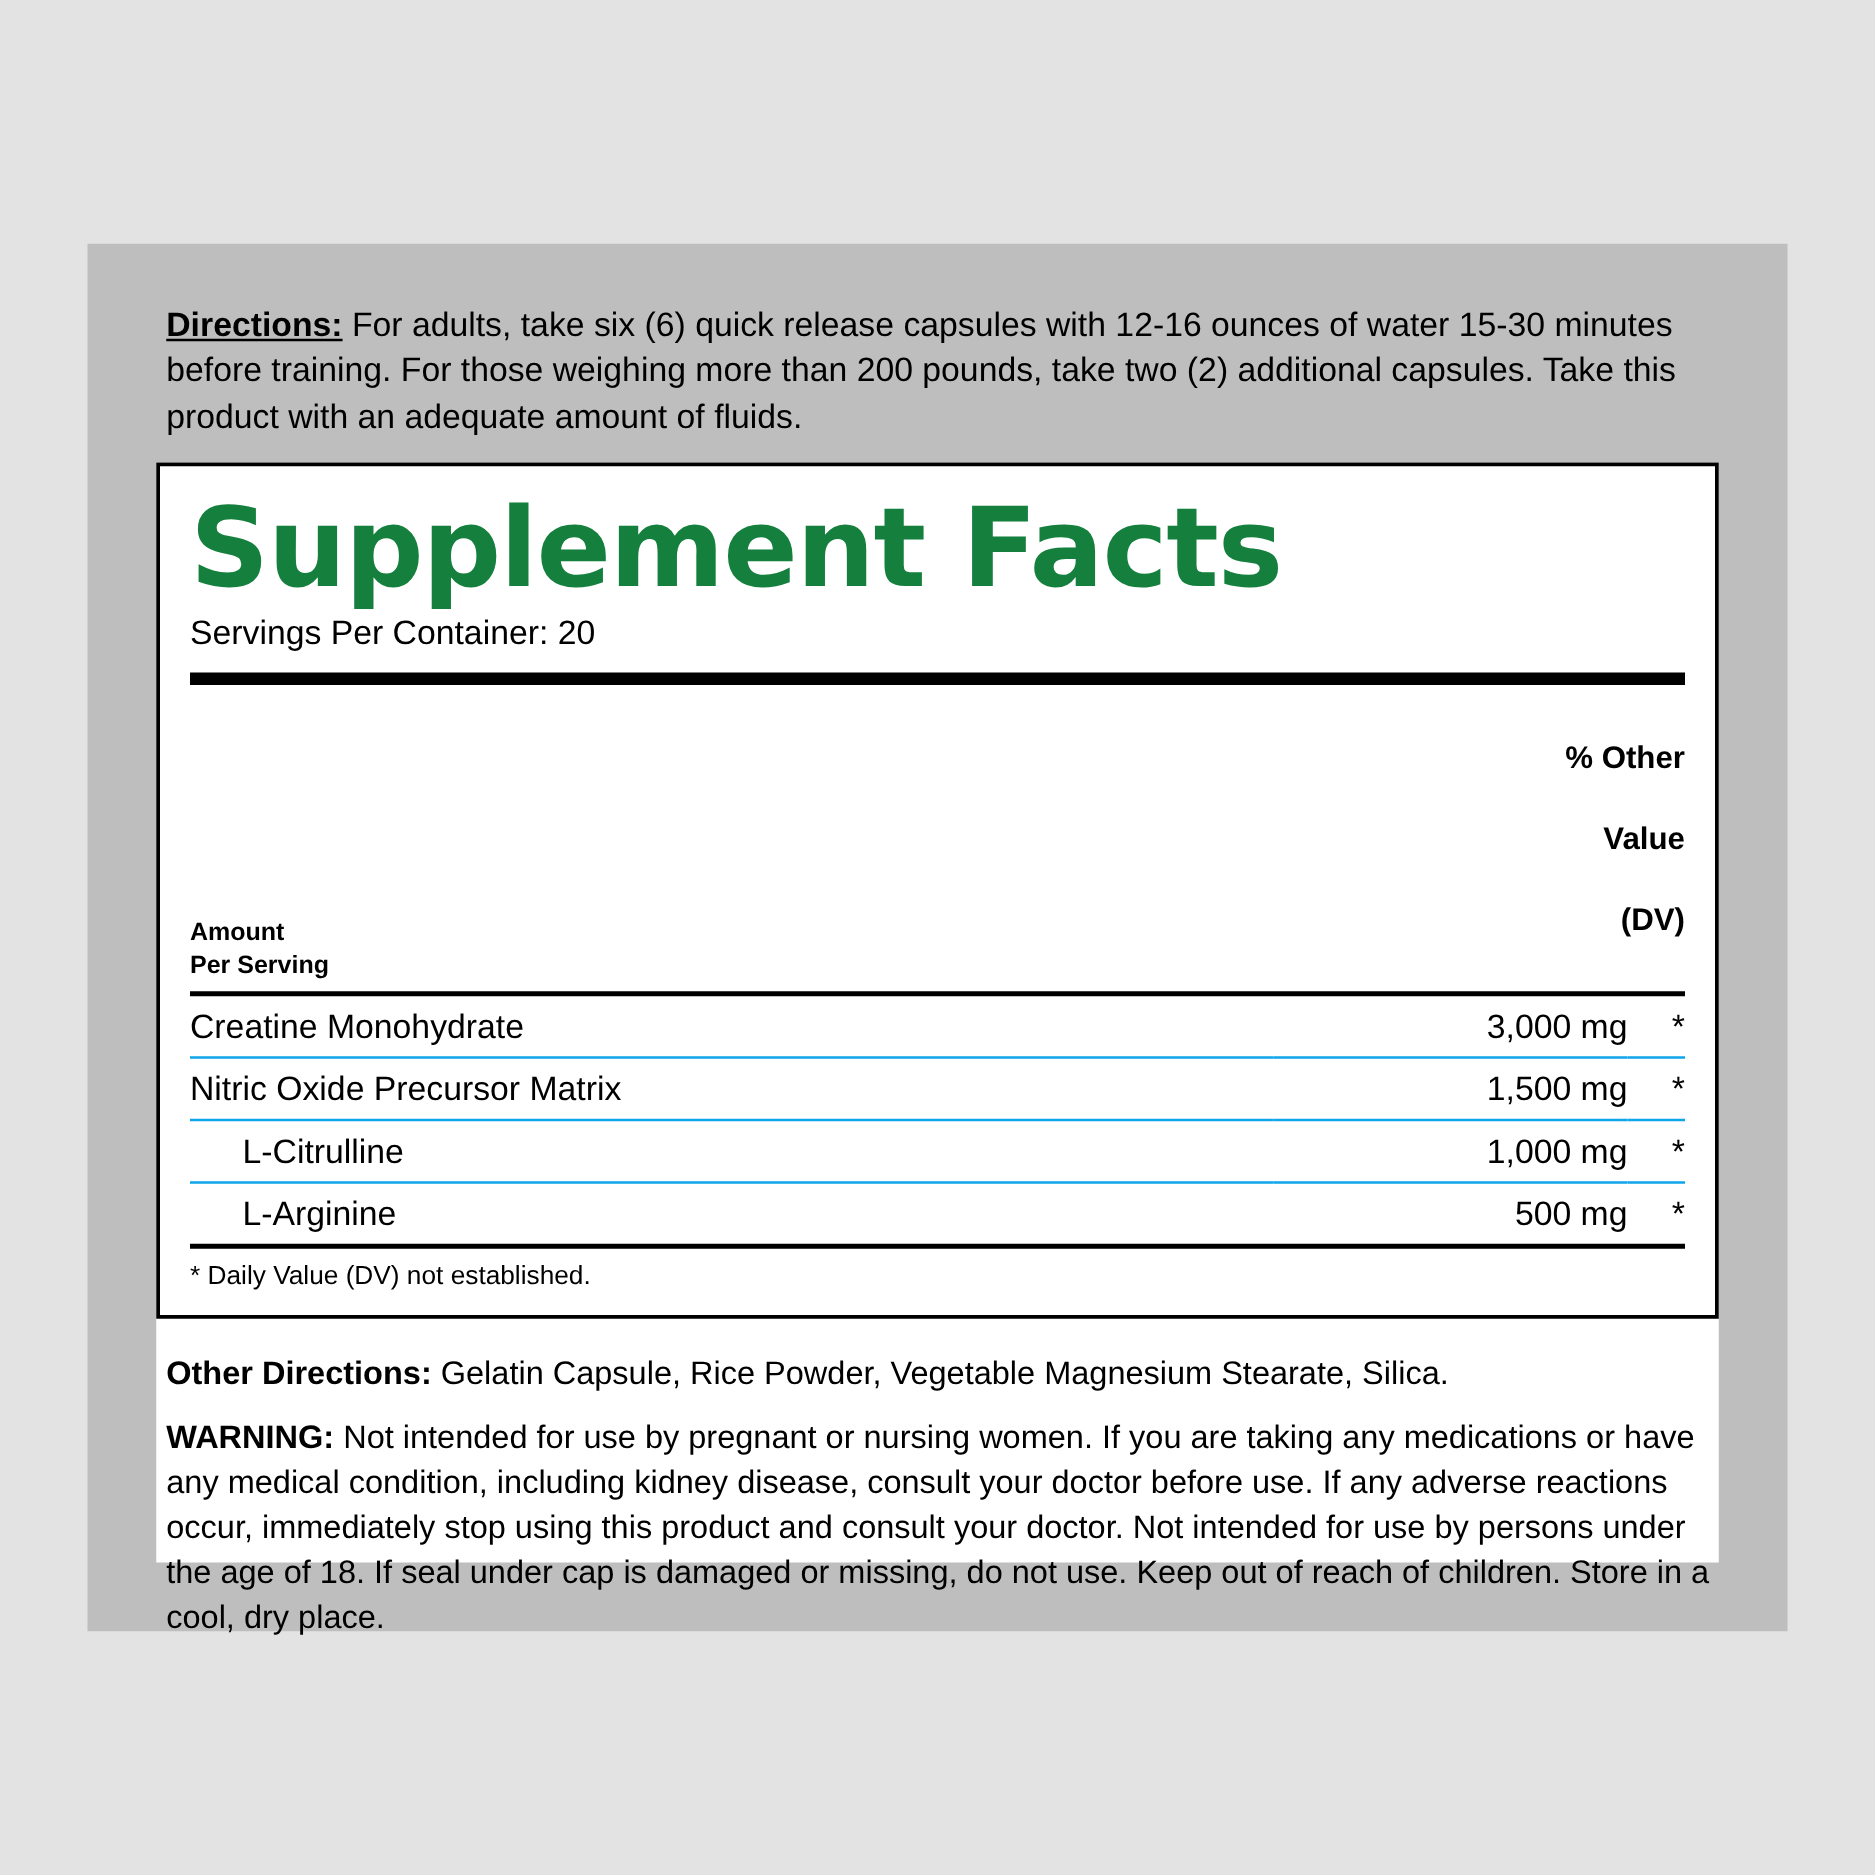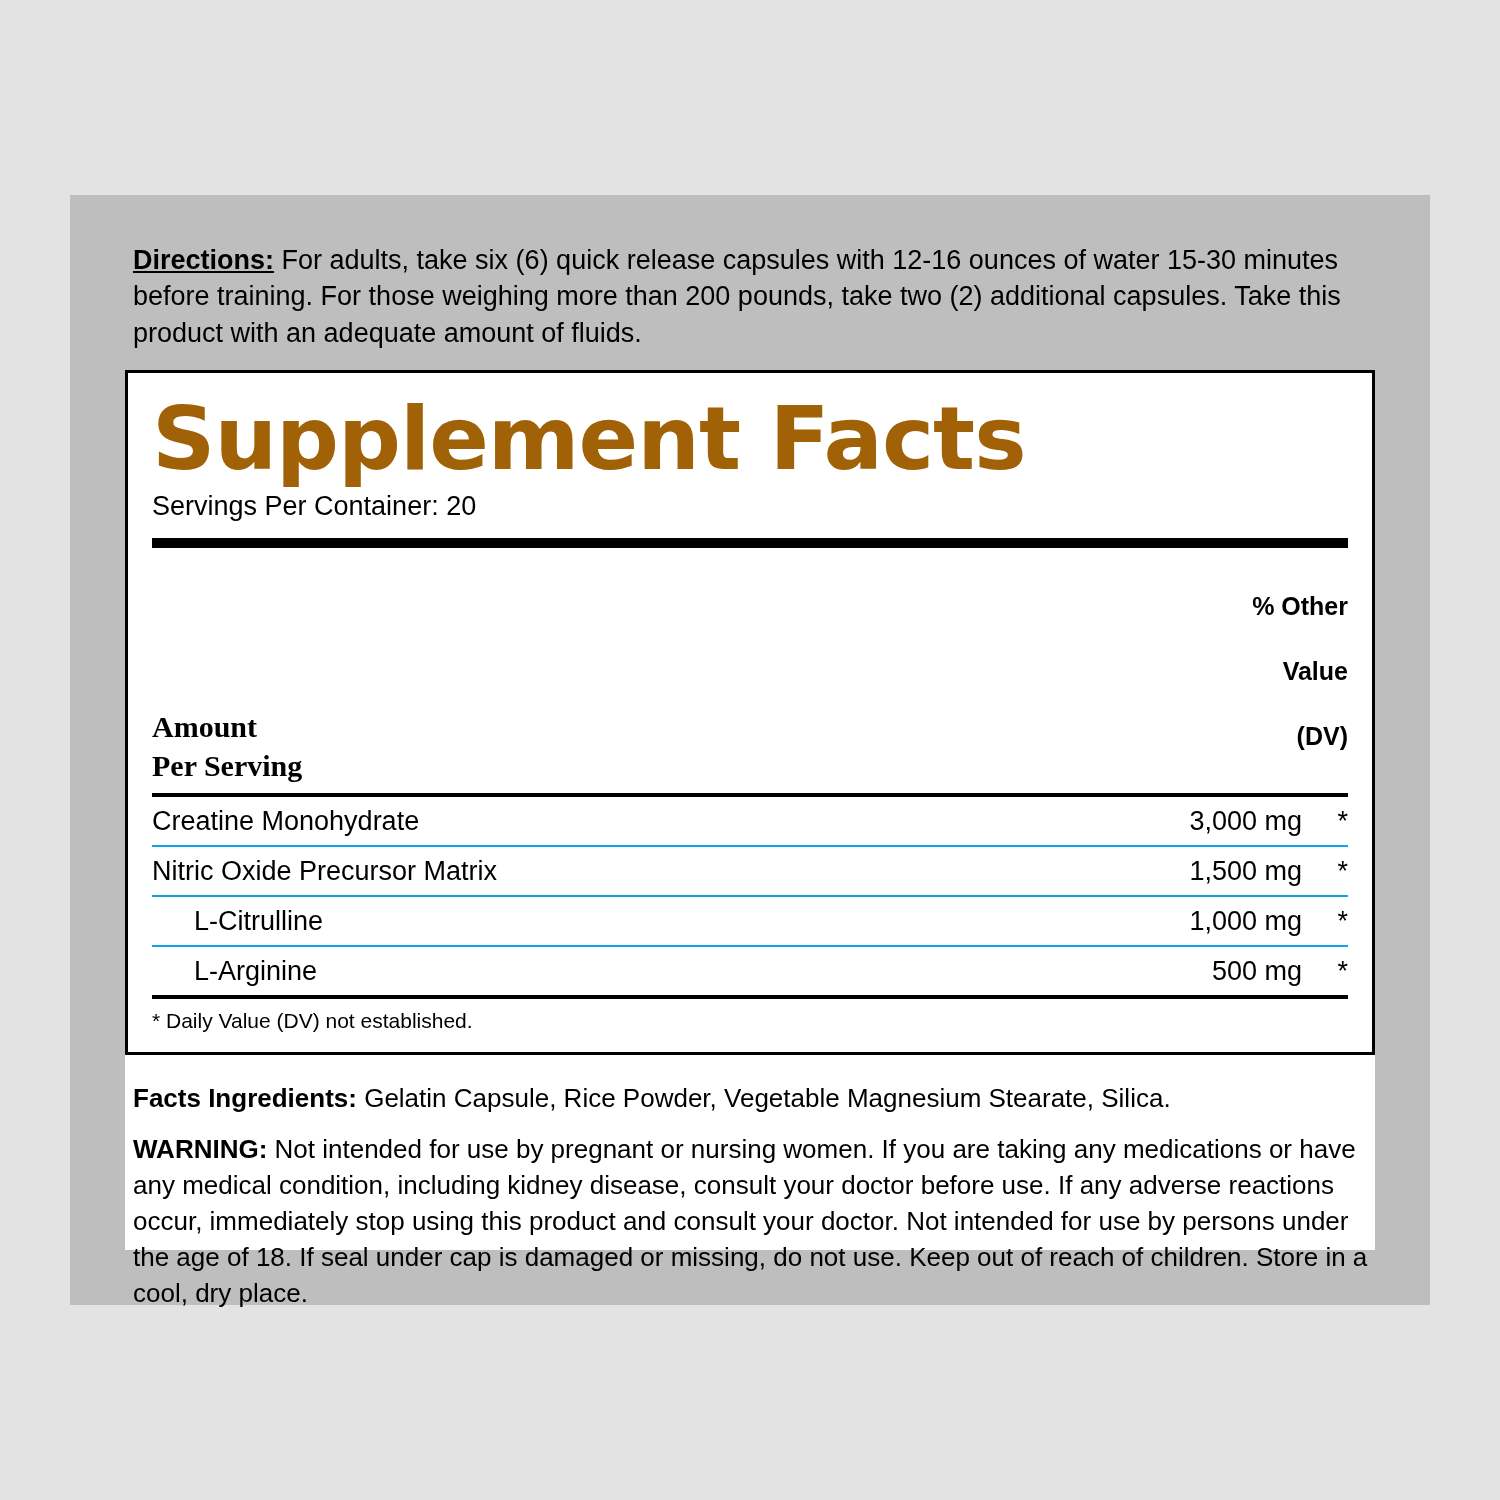--- a/index.html
+++ b/index.html
@@ -57,21 +57,21 @@
   .facts-inner {
     padding: 0 18px;
   }
   .sf-title {
     font-family: "DejaVu Sans", sans-serif;
     font-weight: bold;
     font-size: 88px;
     letter-spacing: -1px;
     line-height: 1;
     margin: 22px 0 0 6px;
-    color: #a16207;
+    color: #15803d;
   }
   .serving-line {
     font-size: 27px;
     color: #000;
     margin-left: 6px;
   }
   .serving-line.first { margin-top: 36px; }
   .serving-line.second { margin-top: 8px; }
 
   .rule-thick {
@@ -91,25 +91,24 @@
     border-collapse: collapse;
     font-size: 27px;
     color: #000;
   }
   table.sf td {
     padding: 9px 0 8px 0;
     vertical-align: bottom;
   }
   td.hdr-amount {
     font-weight: bold;
-    font-size: 30px;
+    font-size: 20px;
     line-height: 1.3;
     padding-top: 10px;
     vertical-align: top;
-    font-family: Liberation Serif, serif;
   }
   td.hdr-dv {
     font-weight: bold;
     font-size: 25px;
     line-height: 1.3;
     text-align: right;
     vertical-align: top;
     padding-top: 10px;
     white-space: pre-line;
   }
@@ -219,21 +218,21 @@
         </tbody>
           </table>
 
         <div class="rule-med"></div>
 
         <div class="footnote">* Daily Value (DV) not established.</div>
       </div>
     </div>
 
     <div class="other-ing">
-      <b>Facts Ingredients:</b><span> Gelatin Capsule, Rice Powder, Vegetable Magnesium Stearate, Silica.</span>
+      <b>Other Directions:</b><span> Gelatin Capsule, Rice Powder, Vegetable Magnesium Stearate, Silica.</span>
     </div>
 
     <div class="warning">
       <b>WARNING:</b><span> Not intended for use by pregnant or nursing women. If you are taking any medications or have any medical condition, including kidney disease, consult your doctor before use. If any adverse reactions occur, immediately stop using this product and consult your doctor. Not intended for use by persons under the age of 18. If seal under cap is damaged or missing, do not use. Keep out of reach of children. Store in a cool, dry place.</span>
     </div>
 
   </div>
 </div>
 
 </body></html>

